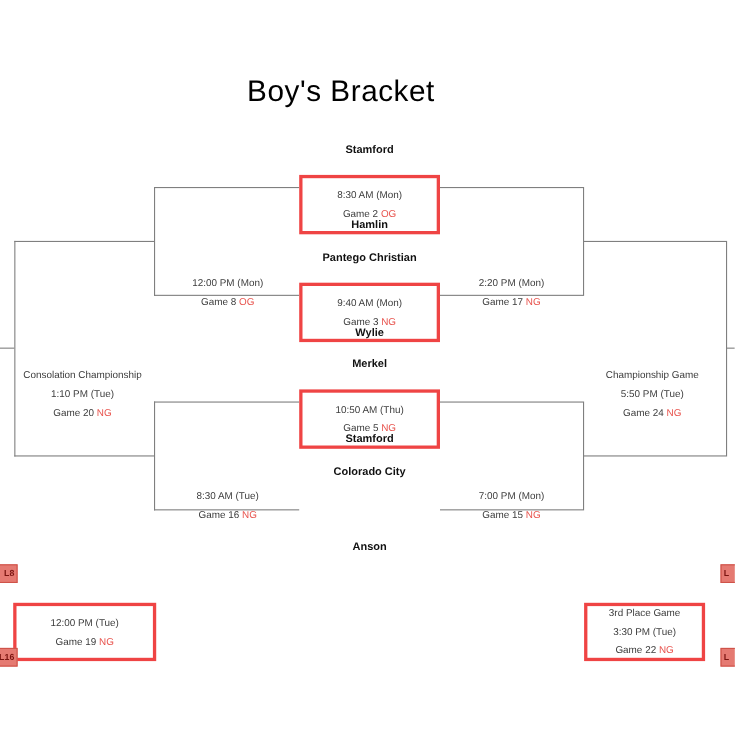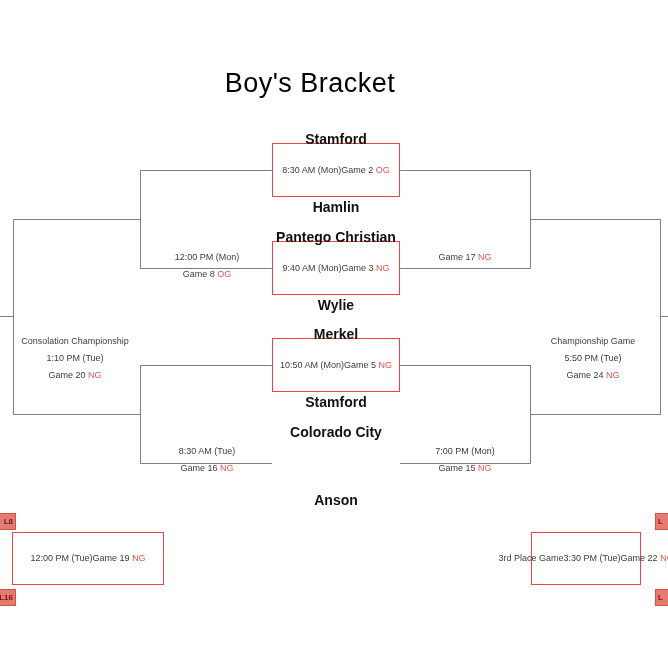--- a/index.html
+++ b/index.html
@@ -9,29 +9,30 @@
   }
   .canvas{position:absolute;inset:0;}
   .title{
     position:absolute;top:68px;left:0;width:620px;text-align:center;
     font-size:27px;font-weight:400;color:#000;letter-spacing:0.5px;
   }
   .hline,.vline{position:absolute;background:#7f7f7f;}
   .hline{height:1px;}
   .vline{width:1px;}
   .box{
-    position:absolute;border:1px solid #ef4444;background:#fff;
-    display:flex;flex-direction:row;justify-content:center;align-items:center;
+    position:absolute;border:3px solid #ef4444;background:#fff;
+    display:flex;flex-direction:column;justify-content:center;align-items:center;
     box-sizing:border-box;
+    margin-top:16px;
   }
   .match{left:272px;width:128px;height:54px;}
   .detail{font-size:9px;color:#3c3c3c;line-height:17px;white-space:nowrap;}
   .team{
     position:absolute;left:272px;width:128px;text-align:center;
-    font-size:14px;font-weight:700;color:#111;white-space:nowrap;
+    font-size:10px;font-weight:700;color:#111;white-space:nowrap;
   }
   .lblblock{
     position:absolute;text-align:center;font-size:9px;color:#3c3c3c;
     line-height:17px;white-space:nowrap;margin-top:39px;
   }
   .red{color:#e8544e;}
   .badge{
     position:absolute;width:20px;height:15px;box-sizing:content-box;
     background:#e57a72;border:1px solid #cf5349;color:#7a1410;
     font-size:8px;font-weight:700;line-height:15px;overflow:hidden;
@@ -76,34 +77,35 @@
   <div class="team" style="top:199px">Hamlin</div>
 
   <div class="box match" style="top:241px">
     <div class="detail">9:40 AM (Mon)</div>
     <div class="detail"><span>Game 3</span> <span class="red">NG</span></div>
   </div>
   <div class="team" style="top:229px">Pantego Christian</div>
   <div class="team" style="top:297px">Wylie</div>
 
   <div class="box match" style="top:338px">
-    <div class="detail">10:50 AM (Mon)</div>
+    <div class="detail">10:50 AM (Thu)</div>
     <div class="detail"><span>Game 5</span> <span class="red">NG</span></div>
   </div>
   <div class="team" style="top:326px">Merkel</div>
   <div class="team" style="top:394px">Stamford</div>
 
   <div class="team" style="top:424px">Colorado City</div>
   <div class="team" style="top:492px">Anson</div>
 
   <div class="lblblock" style="left:147px;top:210px;width:120px">
     <div>12:00 PM (Mon)</div>
     <div><span>Game 8</span> <span class="red">OG</span></div>
   </div>
   <div class="lblblock" style="left:405px;top:210px;width:120px">
+    <div>2:20 PM (Mon)</div>
     <div><span>Game 17</span> <span class="red">NG</span></div>
   </div>
   <div class="lblblock" style="left:147px;top:404px;width:120px">
     <div>8:30 AM (Tue)</div>
     <div><span>Game 16</span> <span class="red">NG</span></div>
   </div>
   <div class="lblblock" style="left:405px;top:404px;width:120px">
     <div>7:00 PM (Mon)</div>
     <div><span>Game 15</span> <span class="red">NG</span></div>
   </div>
@@ -112,21 +114,21 @@
     <div>Consolation Championship</div>
     <div>1:10 PM (Tue)</div>
     <div><span>Game 20</span> <span class="red">NG</span></div>
   </div>
   <div class="lblblock" style="left:518px;top:294px;width:150px">
     <div>Championship Game</div>
     <div>5:50 PM (Tue)</div>
     <div><span>Game 24</span> <span class="red">NG</span></div>
   </div>
 
-  <div class="box" style="left:12px;top:532px;width:152px;height:53px">
+  <div class="box" style="left:12px;top:532px;width:130px;height:53px">
     <div class="detail">12:00 PM (Tue)</div>
     <div class="detail"><span>Game 19</span> <span class="red">NG</span></div>
   </div>
   <div class="badge clip-left" style="left:-8px;top:513px">L8</div>
   <div class="badge clip-left" style="left:-8px;top:589px">L16</div>
 
   <div class="box" style="left:531px;top:532px;width:110px;height:53px">
     <div class="detail">3rd Place Game</div>
     <div class="detail">3:30 PM (Tue)</div>
     <div class="detail"><span>Game 22</span> <span class="red">NG</span></div>

